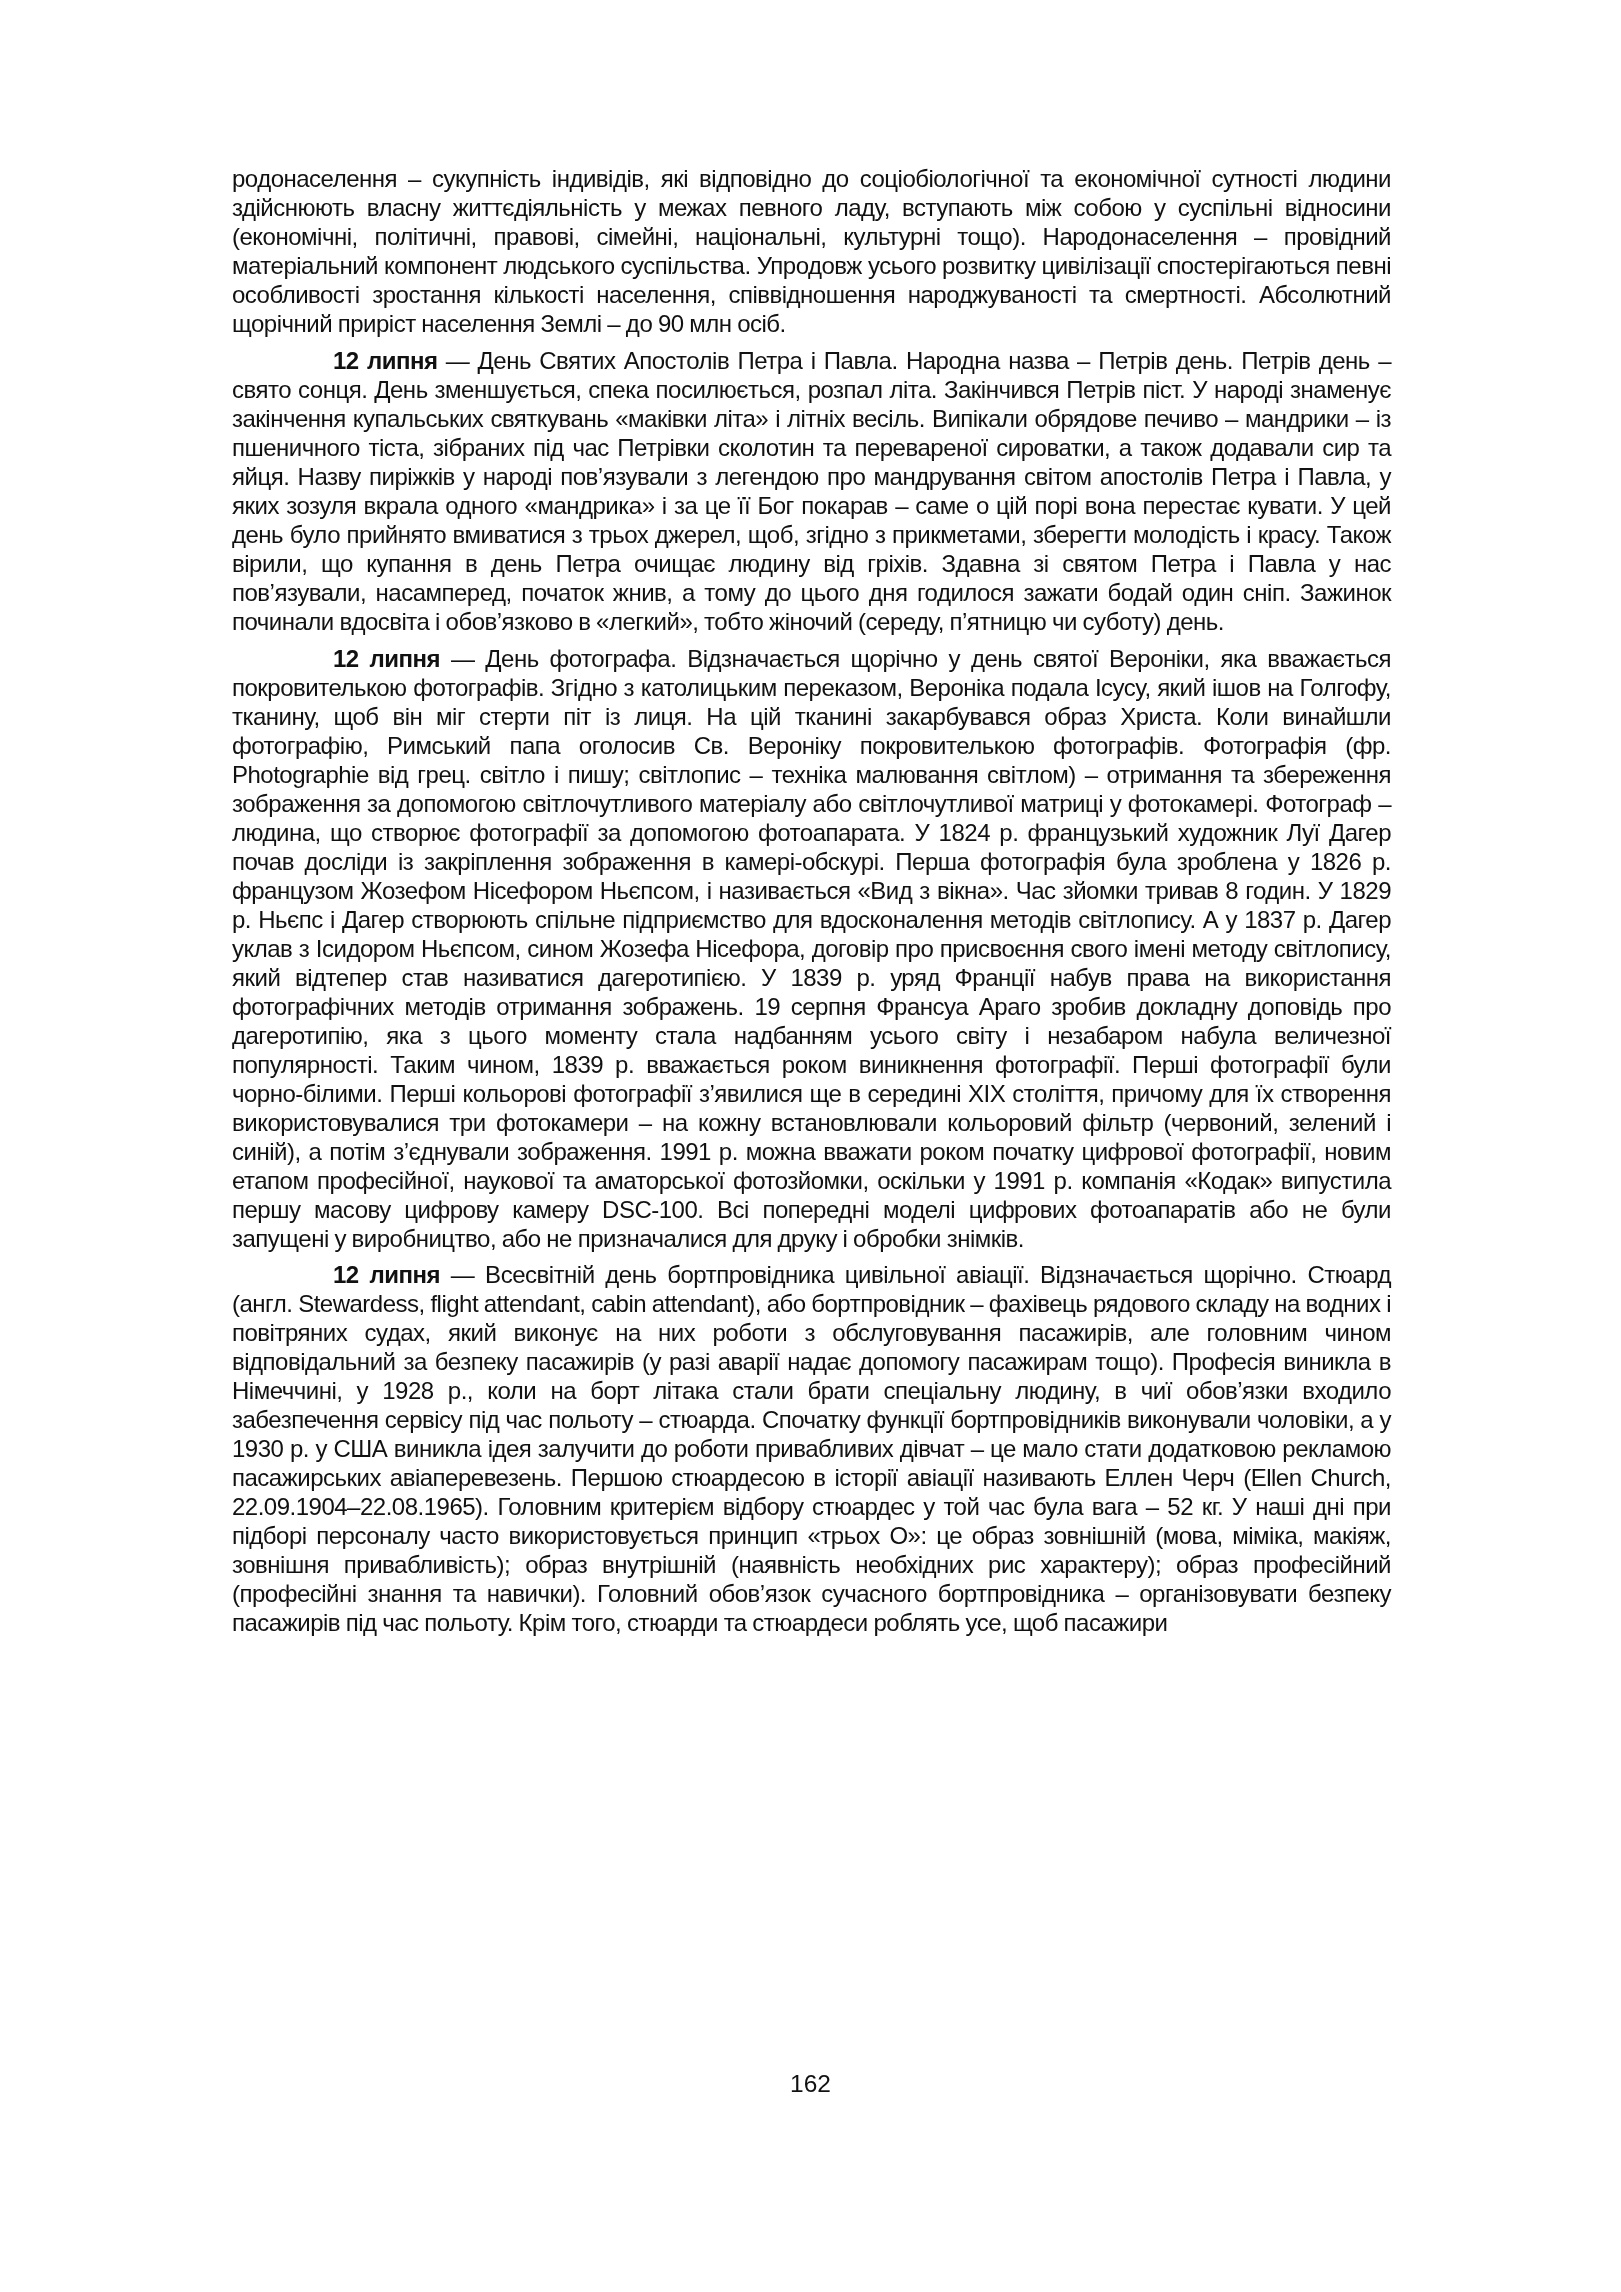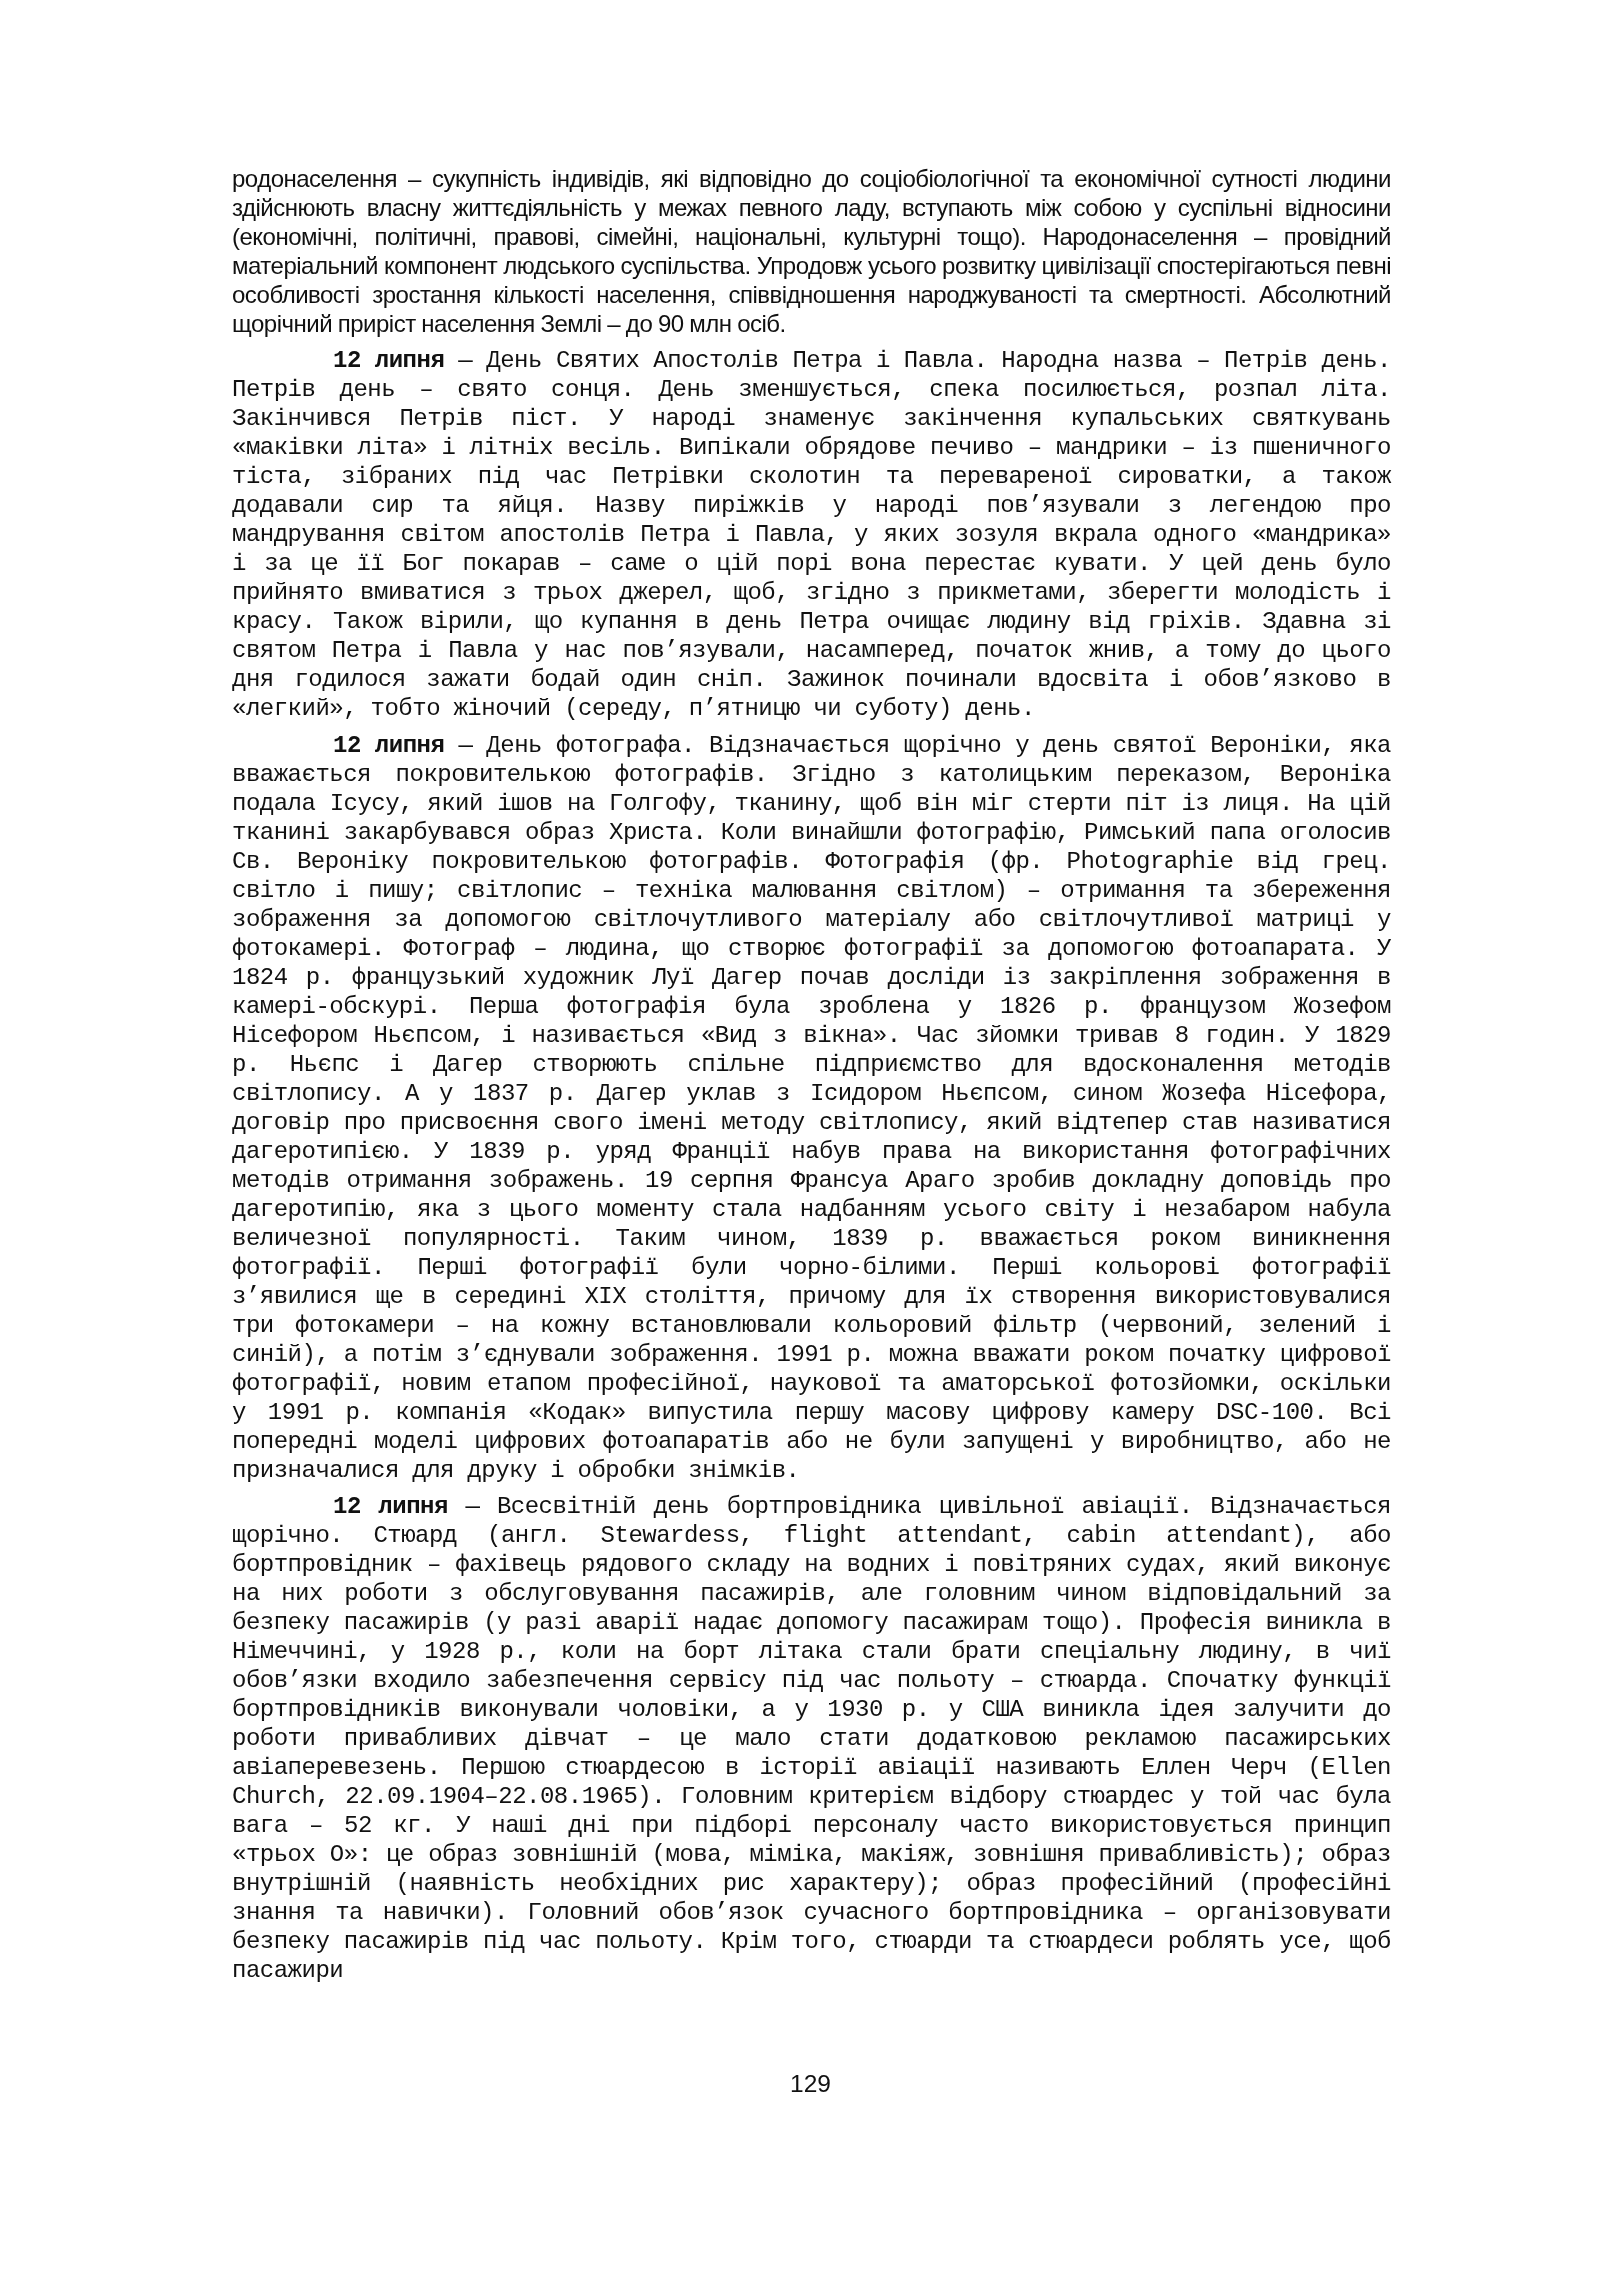--- a/index.html
+++ b/index.html
@@ -11,21 +11,21 @@
     width: 1159px;
     font-family: "Liberation Sans", sans-serif;
     font-size: 24px;
     line-height: 29px;
     color: #111111;
     text-align: justify;
     letter-spacing: -0.5px;
     word-spacing: -0.5px;
   }
   .para { margin: 0 0 7.8px 0; }
-  .para.indent { text-indent: 101px; font-family: Liberation Mono, monospace; }
+  .para.indent { text-indent: 101px; }
   .date { font-weight: bold; }
   .page-number {
     position: absolute;
     left: 0; width: 1621px;
     top: 2070px;
     text-align: center;
     font-family: "Liberation Sans", sans-serif;
     font-size: 24.5px;
     color: #111111;
   }
@@ -41,14 +41,14 @@
     <span class="date">12 липня</span><span> — День Святих Апостолів Петра і Павла. Народна назва – Петрів день. Петрів день – свято сонця. День зменшується, спека посилюється, розпал літа. Закінчився Петрів піст. У народі знаменує закінчення купальських святкувань «маківки літа» і літніх весіль. Випікали обрядове печиво – мандрики – із пшеничного тіста, зібраних під час Петрівки сколотин та перевареної сироватки, а також додавали сир та яйця. Назву пиріжків у народі пов’язували з легендою про мандрування світом апостолів Петра і Павла, у яких зозуля вкрала одного «мандрика» і за це її Бог покарав – саме о цій порі вона перестає кувати. У цей день було прийнято вмиватися з трьох джерел, щоб, згідно з прикметами, зберегти молодість і красу. Також вірили, що купання в день Петра очищає людину від гріхів. Здавна зі святом Петра і Павла у нас пов’язували, насамперед, початок жнив, а тому до цього дня годилося зажати бодай один сніп. Зажинок починали вдосвіта і обов’язково в «легкий», тобто жіночий (середу, п’ятницю чи суботу) день.</span>
   </p>
   <p class="para indent">
     <span class="date">12 липня</span><span> — День фотографа. Відзначається щорічно у день святої Вероніки, яка вважається покровителькою фотографів. Згідно з католицьким переказом, Вероніка подала Ісусу, який ішов на Голгофу, тканину, щоб він міг стерти піт із лиця. На цій тканині закарбувався образ Христа. Коли винайшли фотографію, Римський папа оголосив Св. Вероніку покровителькою фотографів. Фотографія (фр. Photographie від грец. світло і пишу; світлопис – техніка малювання світлом) – отримання та збереження зображення за допомогою світлочутливого матеріалу або світлочутливої матриці у фотокамері. Фотограф – людина, що створює фотографії за допомогою фотоапарата. У 1824 р. французький художник Луї Дагер почав досліди із закріплення зображення в камері-обскурі. Перша фотографія була зроблена у 1826 р. французом Жозефом Нісефором Ньєпсом, і називається «Вид з вікна». Час зйомки тривав 8 годин. У 1829 р. Ньєпс і Дагер створюють спільне підприємство для вдосконалення методів світлопису. А у 1837 р. Дагер уклав з Ісидором Ньєпсом, сином Жозефа Нісефора, договір про присвоєння свого імені методу світлопису, який відтепер став називатися дагеротипією. У 1839 р. уряд Франції набув права на використання фотографічних методів отримання зображень. 19 серпня Франсуа Араго зробив докладну доповідь про дагеротипію, яка з цього моменту стала надбанням усього світу і незабаром набула величезної популярності. Таким чином, 1839 р. вважається роком виникнення фотографії. Перші фотографії були чорно-білими. Перші кольорові фотографії з’явилися ще в середині XIX століття, причому для їх створення використовувалися три фотокамери – на кожну встановлювали кольоровий фільтр (червоний, зелений і синій), а потім з’єднували зображення. 1991 р. можна вважати роком початку цифрової фотографії, новим етапом професійної, наукової та аматорської фотозйомки, оскільки у 1991 р. компанія «Кодак» випустила першу масову цифрову камеру DSC-100. Всі попередні моделі цифрових фотоапаратів або не були запущені у виробництво, або не призначалися для друку і обробки знімків.</span>
   </p>
   <p class="para indent">
     <span class="date">12 липня</span><span> — Всесвітній день бортпровідника цивільної авіації. Відзначається щорічно. Стюард (англ. Stewardess, flight attendant, cabin attendant), або бортпровідник – фахівець рядового складу на водних і повітряних судах, який виконує на них роботи з обслуговування пасажирів, але головним чином відповідальний за безпеку пасажирів (у разі аварії надає допомогу пасажирам тощо). Професія виникла в Німеччині, у 1928 р., коли на борт літака стали брати спеціальну людину, в чиї обов’язки входило забезпечення сервісу під час польоту – стюарда. Спочатку функції бортпровідників виконували чоловіки, а у 1930 р. у США виникла ідея залучити до роботи привабливих дівчат – це мало стати додатковою рекламою пасажирських авіаперевезень. Першою стюардесою в історії авіації називають Еллен Черч (Ellen Church, 22.09.1904–22.08.1965). Головним критерієм відбору стюардес у той час була вага – 52 кг. У наші дні при підборі персоналу часто використовується принцип «трьох О»: це образ зовнішній (мова, міміка, макіяж, зовнішня привабливість); образ внутрішній (наявність необхідних рис характеру); образ професійний (професійні знання та навички). Головний обов’язок сучасного бортпровідника – організовувати безпеку пасажирів під час польоту. Крім того, стюарди та стюардеси роблять усе, щоб пасажири</span>
   </p>
 </div>
 
-<div class="page-number">129</div>
+<div class="page-number">162</div>
 
 
 </body></html>

